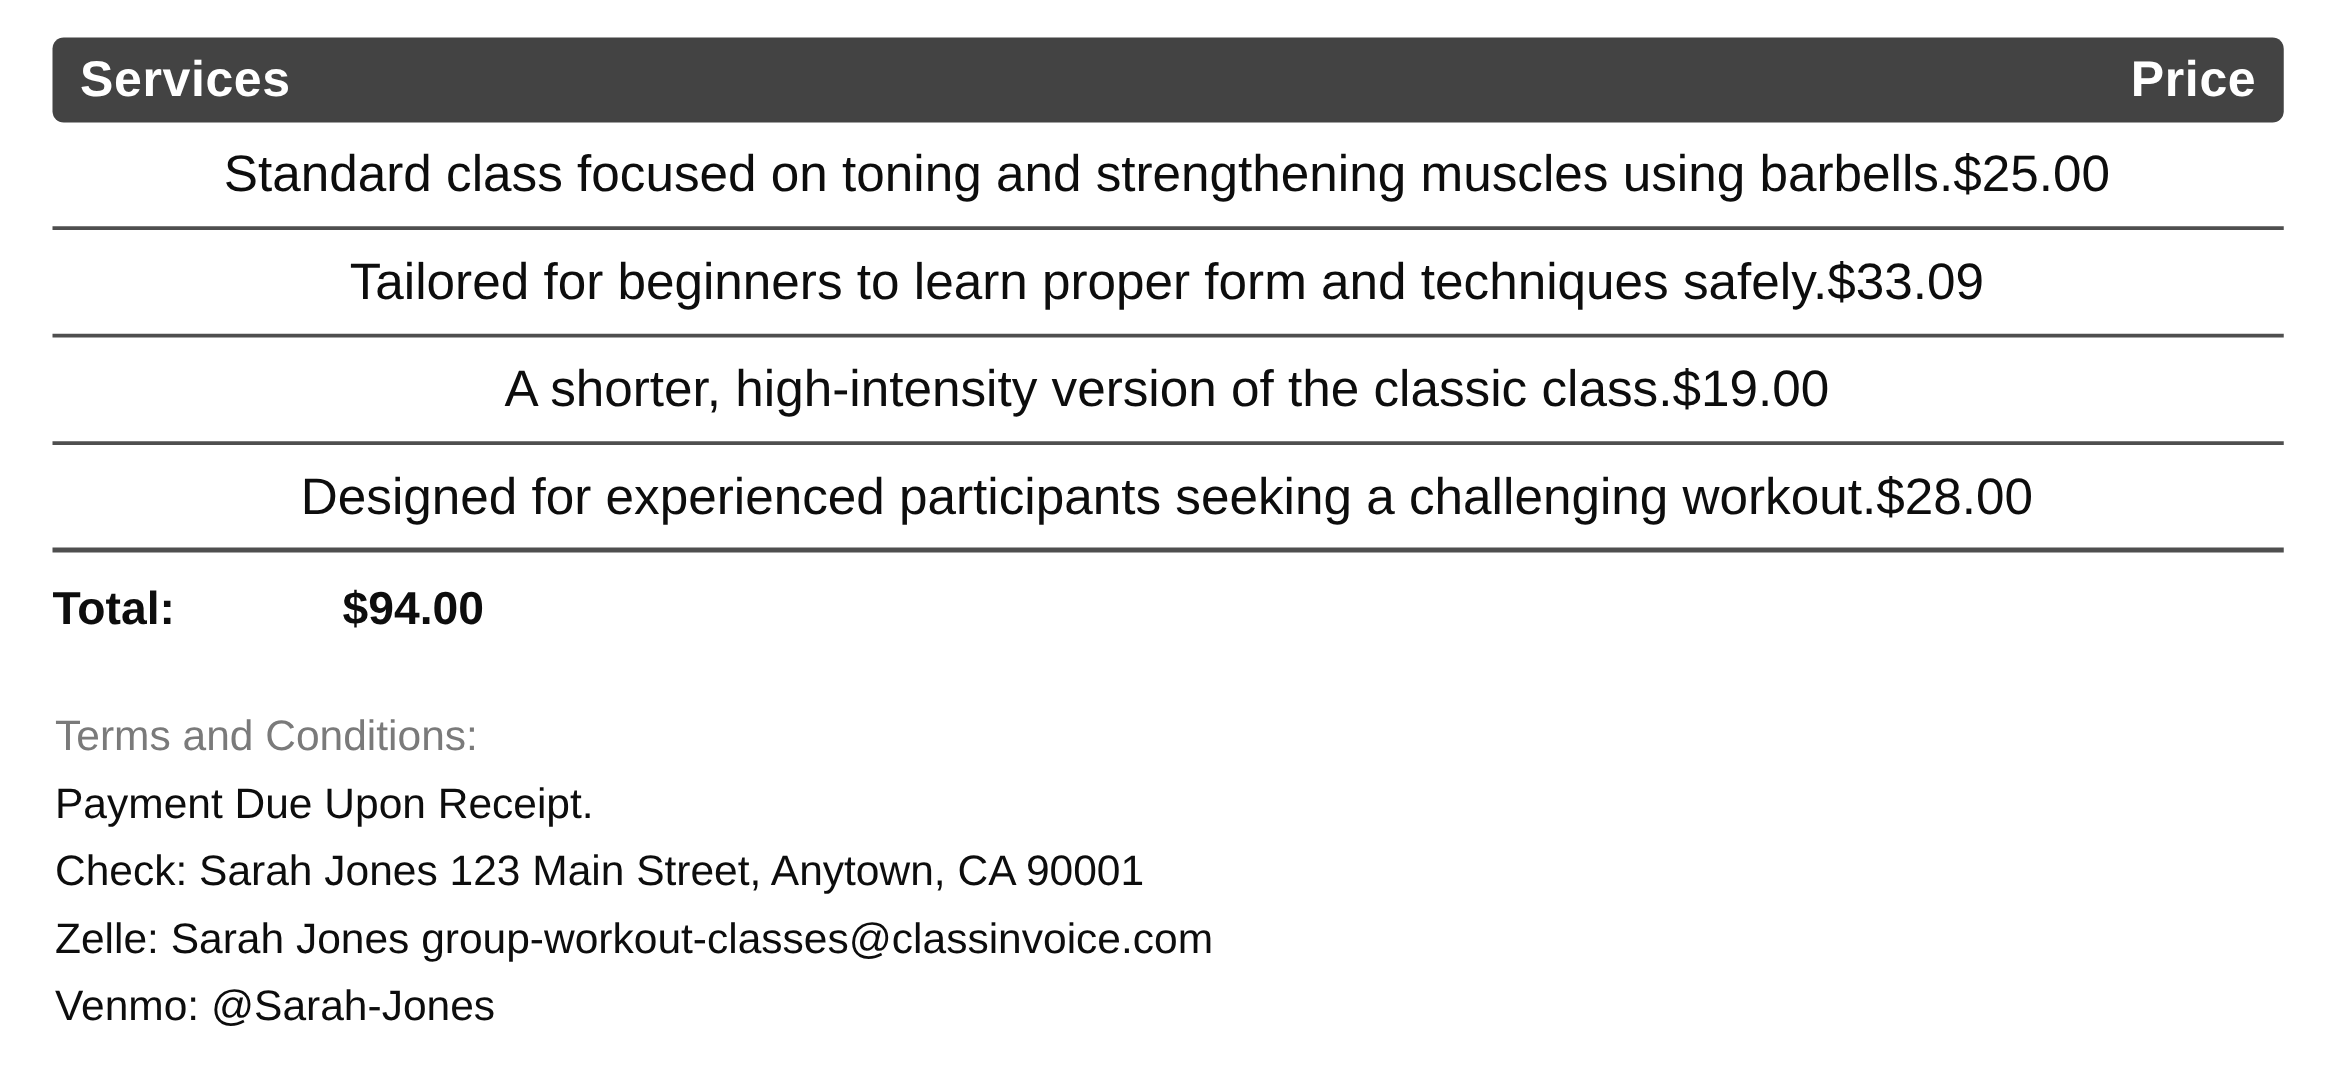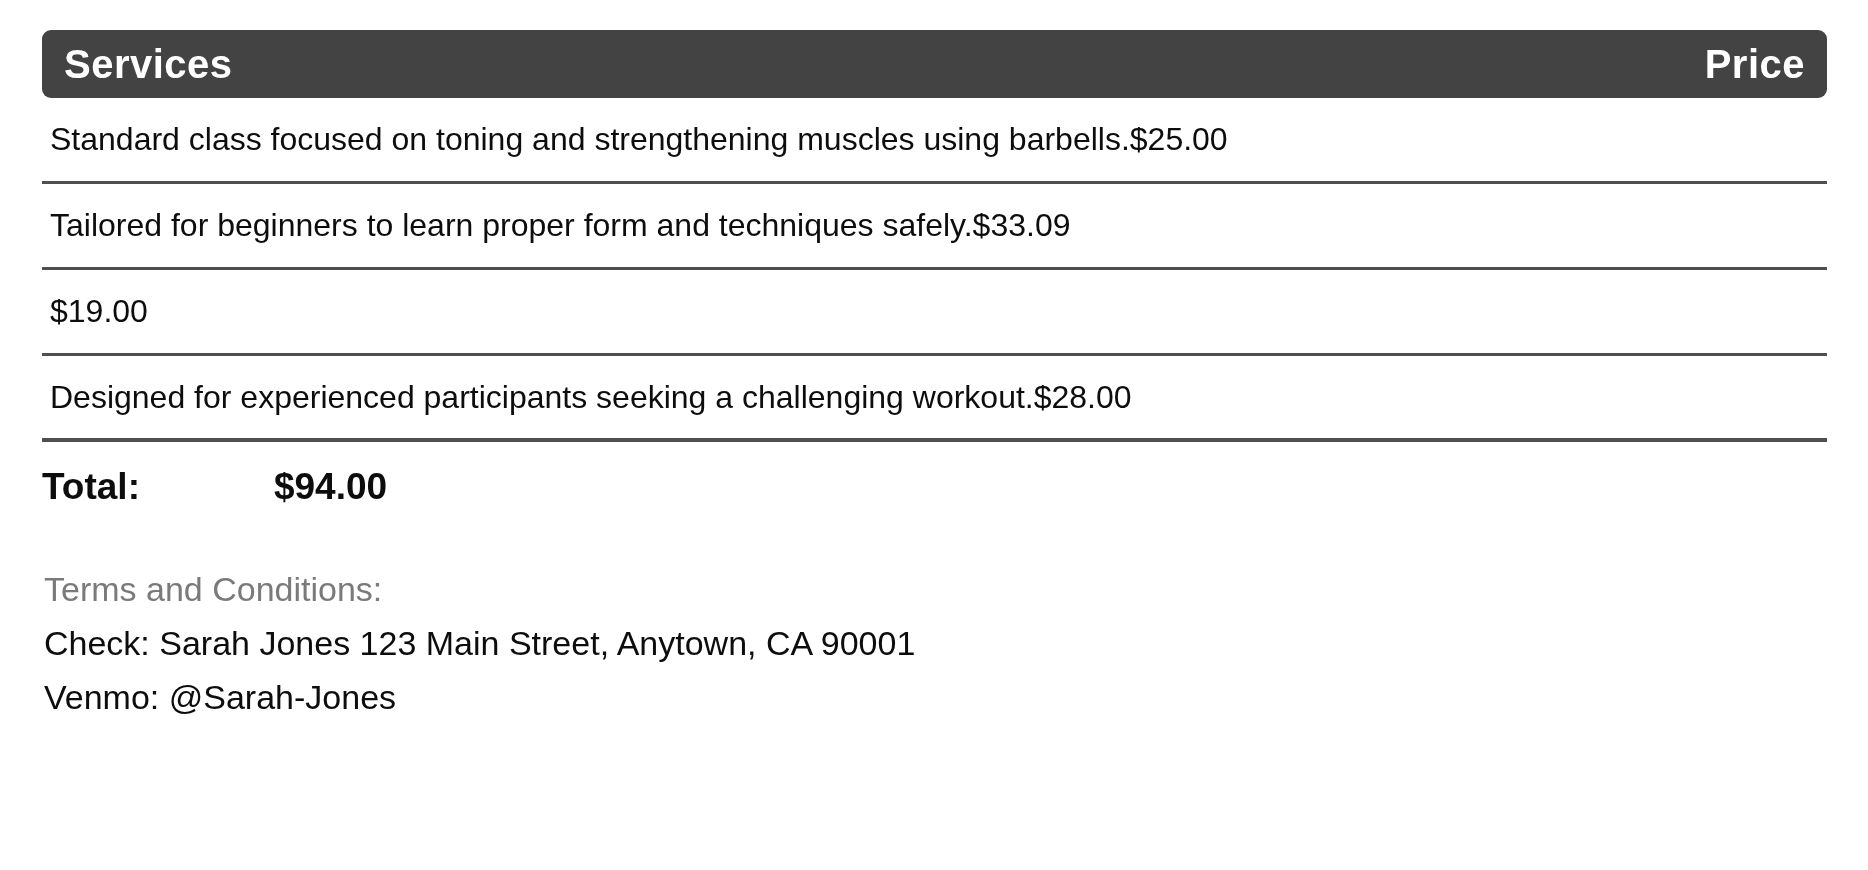--- a/index.html
+++ b/index.html
@@ -30,26 +30,26 @@
     padding: 0 22px;
     box-sizing: border-box;
     font-weight: bold;
     font-size: 40px;
     letter-spacing: 0.5px;
   }
   
   .trow {
     display: flex;
     align-items: center;
-    justify-content: flex-start;
+    justify-content: center;
     height: 86px;
     border-bottom: 3px solid var(--divider, #4f4f4f);
     padding: 0 10px 0 8px;
     box-sizing: border-box;
-    font-size: 32px;
+    font-size: 41px;
   }
   .trow.last {
     border-bottom: 4px solid var(--divider, #4f4f4f);
   }
   .trow .desc {
     white-space: nowrap;
   }
   .trow .price {
     white-space: nowrap;
   }
@@ -93,32 +93,35 @@
     <span class="desc">Standard class focused on toning and strengthening muscles using barbells.</span>
     <span class="price">$25.00</span>
   </div>
 
   <div class="trow">
     <span class="desc">Tailored for beginners to learn proper form and techniques safely.</span>
     <span class="price">$33.09</span>
   </div>
 
   <div class="trow">
+    <span class="desc">A shorter, high-intensity version of the classic class.</span>
     <span class="price">$19.00</span>
   </div>
 
   <div class="trow last">
     <span class="desc">Designed for experienced participants seeking a challenging workout.</span>
     <span class="price">$28.00</span>
   </div>
 
   <div class="total-row">
     <span class="total-label">Total:</span>
     <span class="total-value">$94.00</span>
   </div>
 
   <div class="terms">
     <div class="terms-heading">Terms and Conditions:</div>
+    <div class="terms-line">Payment Due Upon Receipt.</div>
     <div class="terms-line">Check: Sarah Jones 123 Main Street, Anytown, CA 90001</div>
+    <div class="terms-line">Zelle: Sarah Jones group-workout-classes@classinvoice.com</div>
     <div class="terms-line">Venmo: @Sarah-Jones</div>
   </div>
 
 </div>
 
 </body></html>

